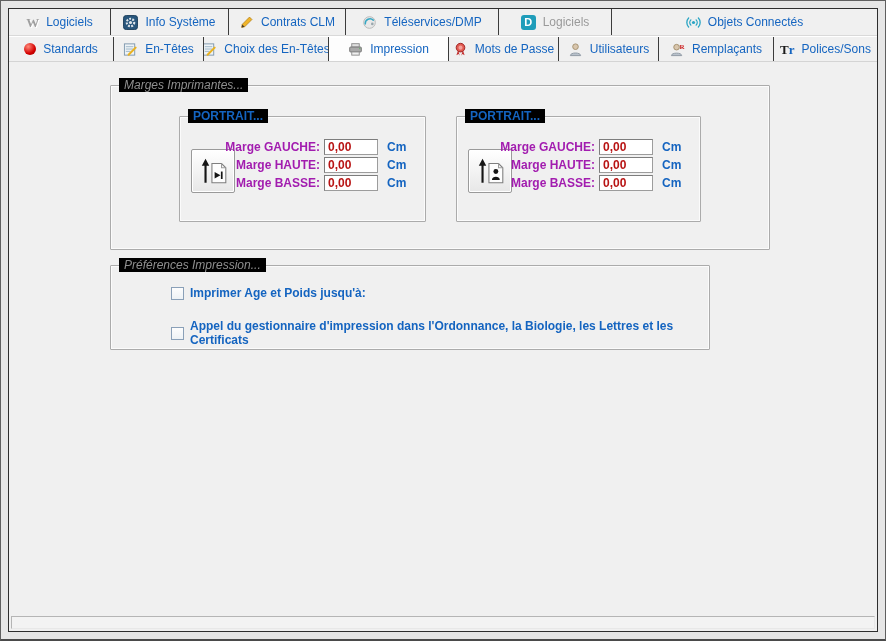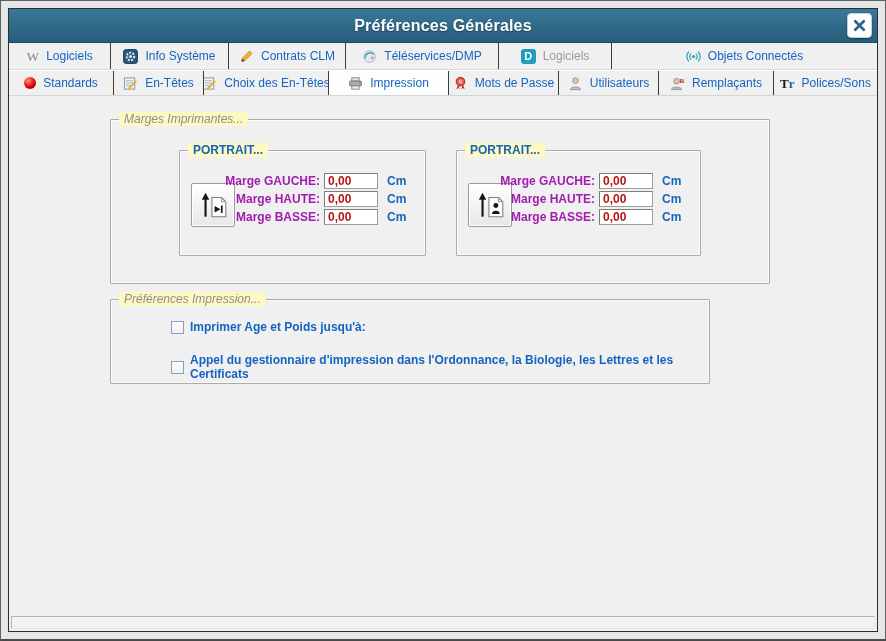--- a/index.html
+++ b/index.html
@@ -39,21 +39,21 @@
              justify-content:center; line-height:1; }
   .ic-sphere { width:12px; height:12px; border-radius:50%;
                background:radial-gradient(circle at 35% 30%, #ff8a7a, #d40000 60%, #8f0000); }
   .ic-tr { font-family:"Liberation Serif", serif; font-weight:bold; font-size:13px; line-height:1; }
   .ic-tr .t { color:#1a1a1a; } .ic-tr .r { color:#1565c0; }
 
   
   .content { flex:1; position:relative; background:#f0f0f0; }
   .fieldset { position:absolute; border:1px solid #ababab; border-radius:1px;
               box-shadow:inset 0 0 0 1px #fbfbfb; }
-  .legend { position:absolute; top:-8px; left:8px; background:#fef9c3; padding:0 5px;
+  .legend { position:absolute; top:-8px; left:8px; background:#000000; padding:0 5px;
             font-size:12px; }
   .legend.gray { color:#8f8f8f; font-style:italic; }
   .legend.blue { color:#1464c0; font-weight:bold; }
 
   .fs-marges   { left:101px; top:23px;  width:660px; height:165px; }
   .fs-paysage  { left:68px;  top:30px;  width:247px; height:106px; }
   .fs-portrait { left:345px; top:30px;  width:245px; height:106px; }
   .fs-prefs    { left:101px; top:203px; width:600px; height:85px; }
 
   .orange-box { position:absolute; left:99px; top:303px; width:686px; height:112px;
@@ -93,28 +93,20 @@
   
   .statusbar { height:13px; margin:3px 2px 2px 2px; background:#f3f3f3;
                border:1px solid #b5b5b5; border-bottom-color:#e8e8e8; border-right-color:#e8e8e8; }
 </style>
 </head>
 <body>
 
 <div class="window">
   <div class="dialog">
 
-    <div class="titlebar">
-      <span class="title">Préférences Générales</span>
-      <div class="close-btn">
-        <svg viewBox="0 0 16 16" width="17" height="17">
-          <path d="M4 4 L12 12 M12 4 L4 12" stroke="#2d6785" stroke-width="2.6" stroke-linecap="round"></path>
-        </svg>
-      </div>
-    </div>
 
     <div class="tabrow tabrow1">
       <div class="tab" style="flex:0 0 102px">
         <span class="ic ic-wletter">W</span>
         <span>Logiciels</span>
       </div>
       <div class="tab" style="flex:0 0 118px">
         <span class="ic">
           <svg viewBox="0 0 16 16" width="15" height="15">
               <rect x="0.5" y="0.5" width="15" height="15" rx="3" fill="#28567c" stroke="#1d3f5c"></rect>

